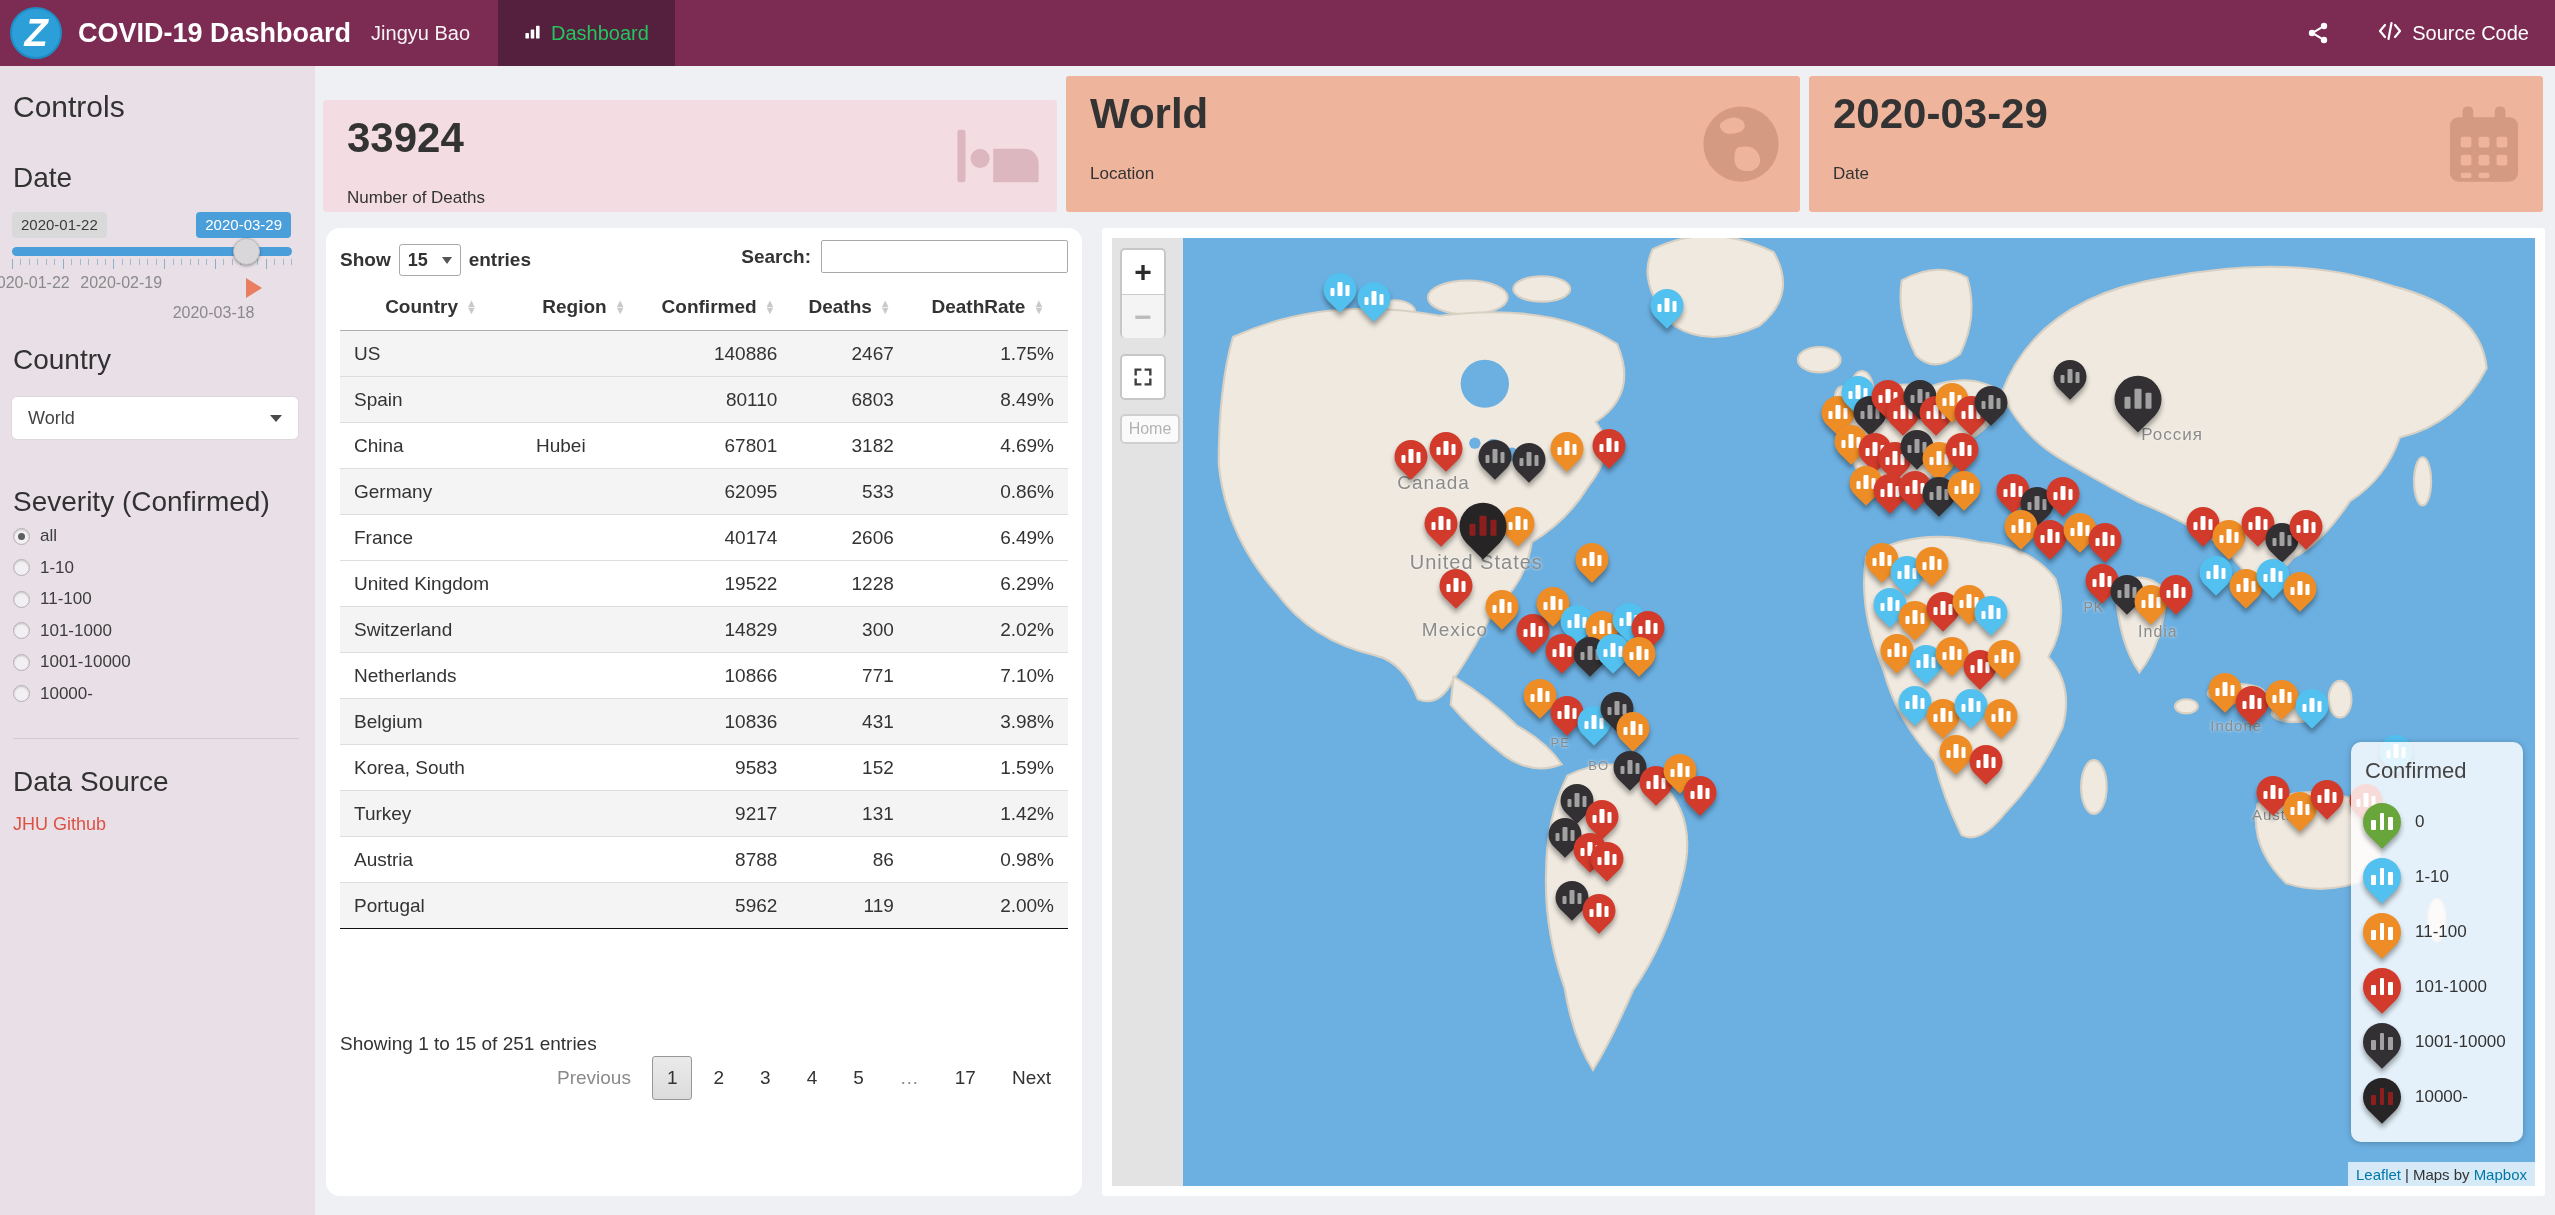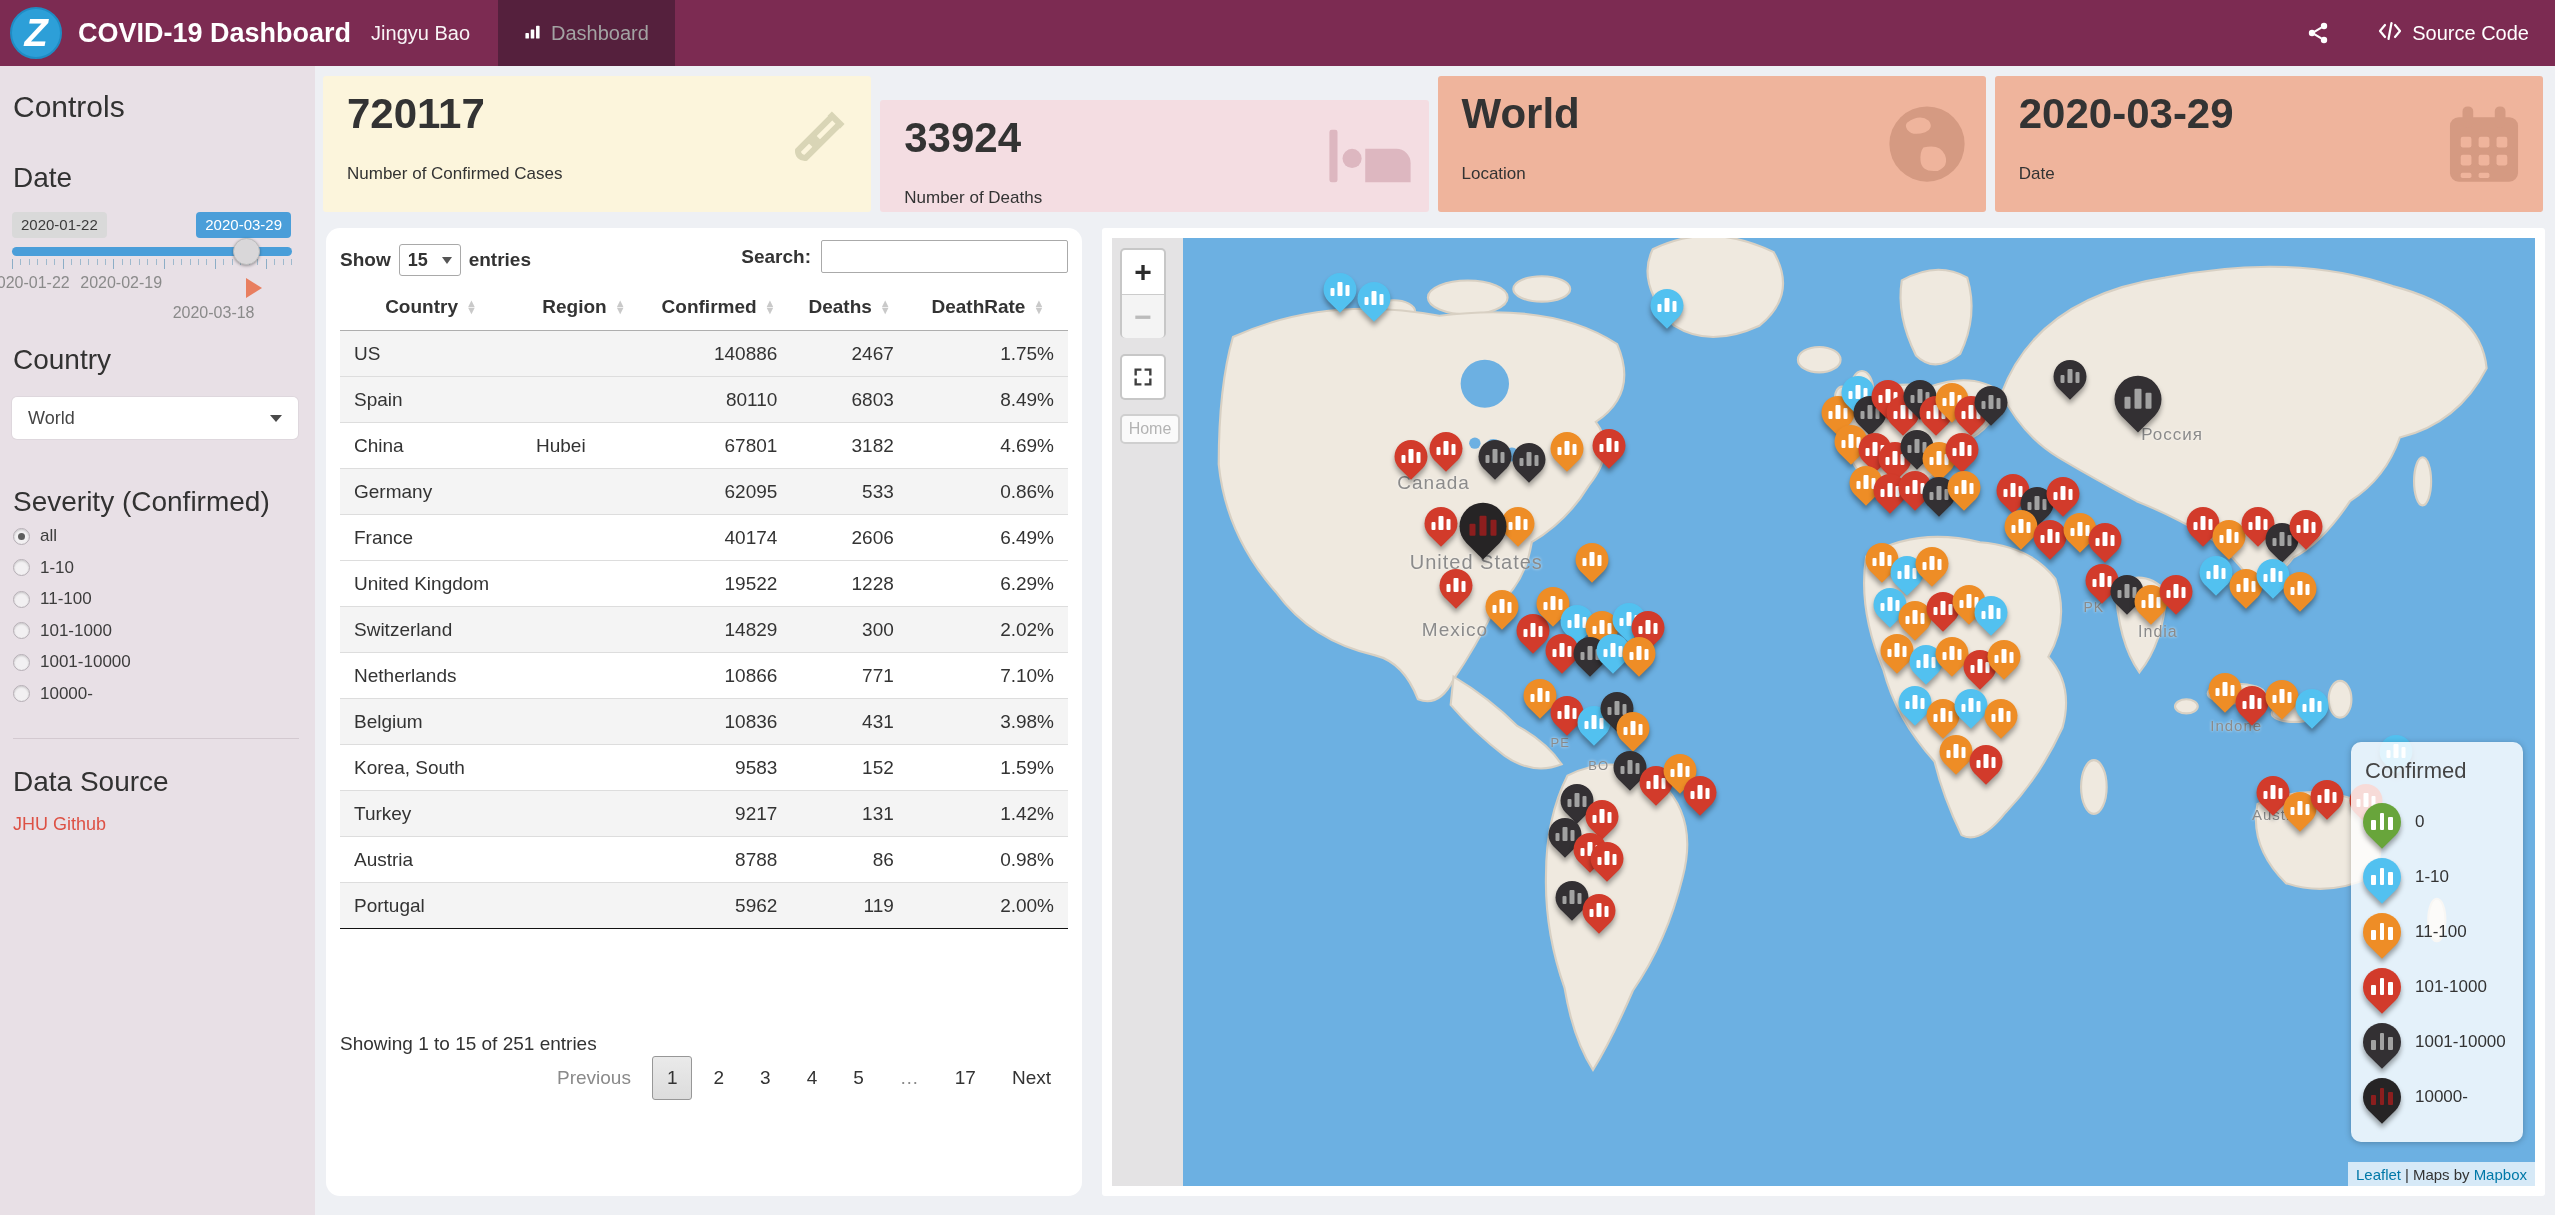--- a/index.html
+++ b/index.html
@@ -4,21 +4,21 @@
 <style>
   * { margin:0; padding:0; box-sizing:border-box; }
   html,body { width:2555px; height:1215px; overflow:hidden; }
   body { background:#eef0f4; font-family:"Liberation Sans", sans-serif; color:#333; position:relative; }
 
   
   .navbar { position:absolute; top:0; left:0; width:2555px; height:66px; background:#7c2b52; display:flex; align-items:center; z-index:50; }
   .logo { width:52px; height:52px; border-radius:50%; background:#2d9fd8; margin-left:10px; display:flex; align-items:center; justify-content:center; color:#fff; font-size:38px; font-weight:bold; font-style:italic; flex:0 0 auto; border:2px solid #1f8cc5;}
   .brand-title { color:#fff; font-size:27px; font-weight:bold; margin-left:16px; }
   .brand-sub { color:rgba(255,255,255,.95); font-size:20px; margin-left:20px; }
-  .nav-tab { height:66px; margin-left:28px; padding:0 26px; background:#55203d; color:#a3a3a3; font-size:20px; display:flex; align-items:center; gap:10px;justify-content:space-between; }
+  .nav-tab { height:66px; margin-left:28px; padding:0 26px; background:#55203d; color:#22c55e; font-size:20px; display:flex; align-items:center; gap:10px;justify-content:space-between; }
   .nav-spacer { flex:1; }
   .nav-share { margin-right:48px; display:flex; align-items:center; }
   .nav-source { margin-right:26px; display:flex; align-items:center; gap:10px; color:#fff; font-size:20px; }
 
   
   .sidebar { position:absolute; top:66px; left:0; width:315px; height:1149px; background:#e8e0e6; z-index:10; }
   .sb-h1 { position:absolute; left:13px; font-size:30px; font-weight:400; color:#323232; }
   .sb-h2 { font-size:28px; font-weight:400; color:#323232; position:absolute; left:13px; }
   .badge { position:absolute; height:26px; border-radius:4px; font-size:15px; padding:4px 9px; }
   .badge-from { left:12px; top:146px; background:#d9d9d9; color:#3c3c3c; }
@@ -224,30 +224,20 @@
         <span>10000-</span>
       </div>
     </div>
 
   <div class="sb-divider"></div>
   <div class="sb-h2" style="top:700px">Data Source</div>
   <a class="sb-link">JHU Github</a>
 </aside>
 
 <div class="vrow" id="value-row">
-    <div class="vbox" style="background: rgb(252, 245, 220);">
-      <div class="num">720117</div>
-      <div class="lbl">Number of Confirmed Cases</div>
-      <div class="vicon"><svg viewBox="0 0 24 24" fill="none" stroke="#d9d5b6" stroke-width="1.7">
-          <g transform="rotate(45 12 12)">
-            <path d="M9.5 2.5h5M10.5 2.5v13.5a1.9 1.9 0 0 0 3 0V2.5"></path>
-            <path d="M10.5 11h3" stroke-width="3"></path>
-          </g>
-        </svg></div>
-    </div>
     <div class="vbox" style="background: rgb(244, 221, 226); margin-top: 24px;">
       <div class="num">33924</div>
       <div class="lbl">Number of Deaths</div>
       <div class="vicon"><svg viewBox="0 0 36 26" fill="#ddb7c0">
           <rect x="1" y="2" width="3.4" height="22" rx="1"></rect>
           <circle cx="10.5" cy="14" r="4"></circle>
           <path d="M16 10h13a6 6 0 0 1 6 6v8H16z"></path>
         </svg></div>
     </div>
     <div class="vbox" style="background: rgb(239, 180, 156);">

